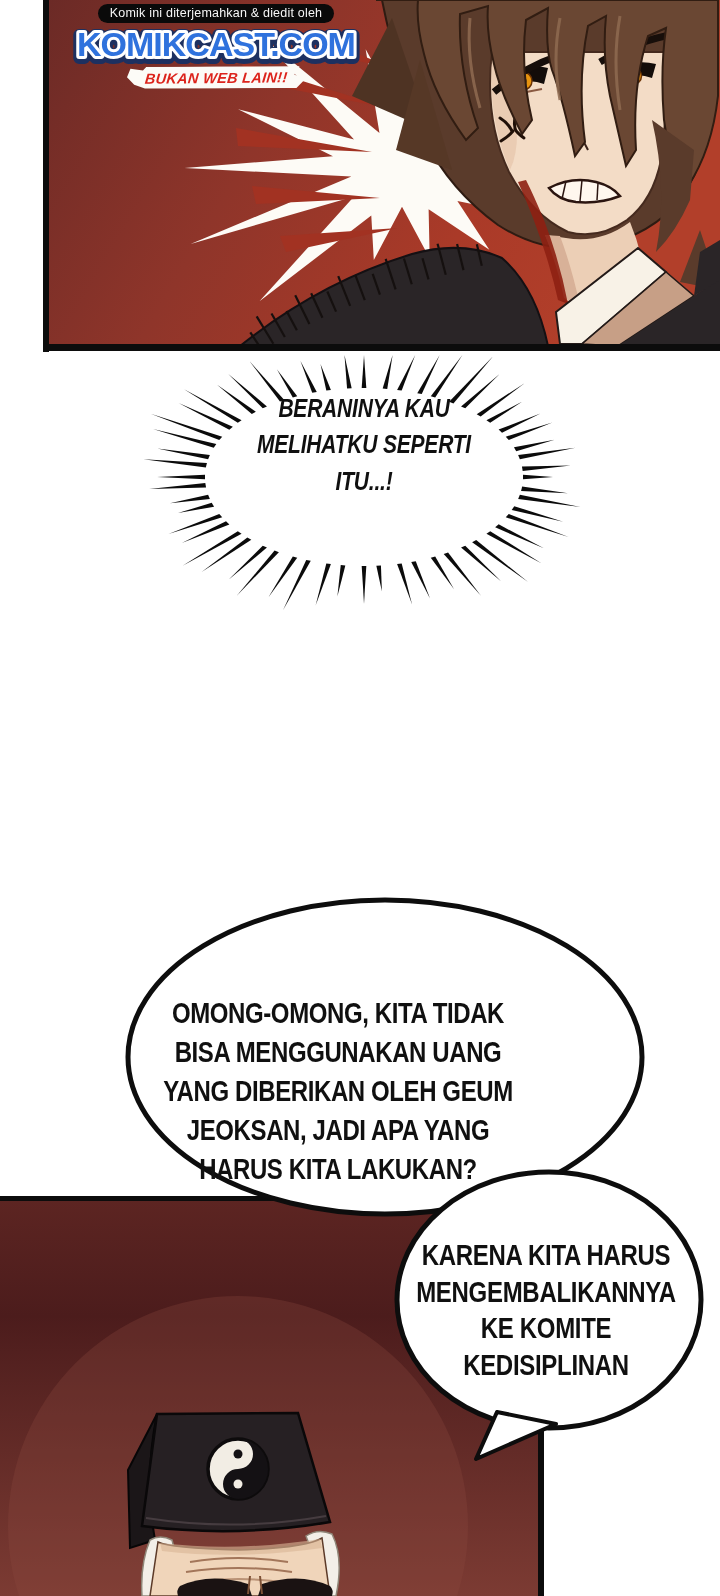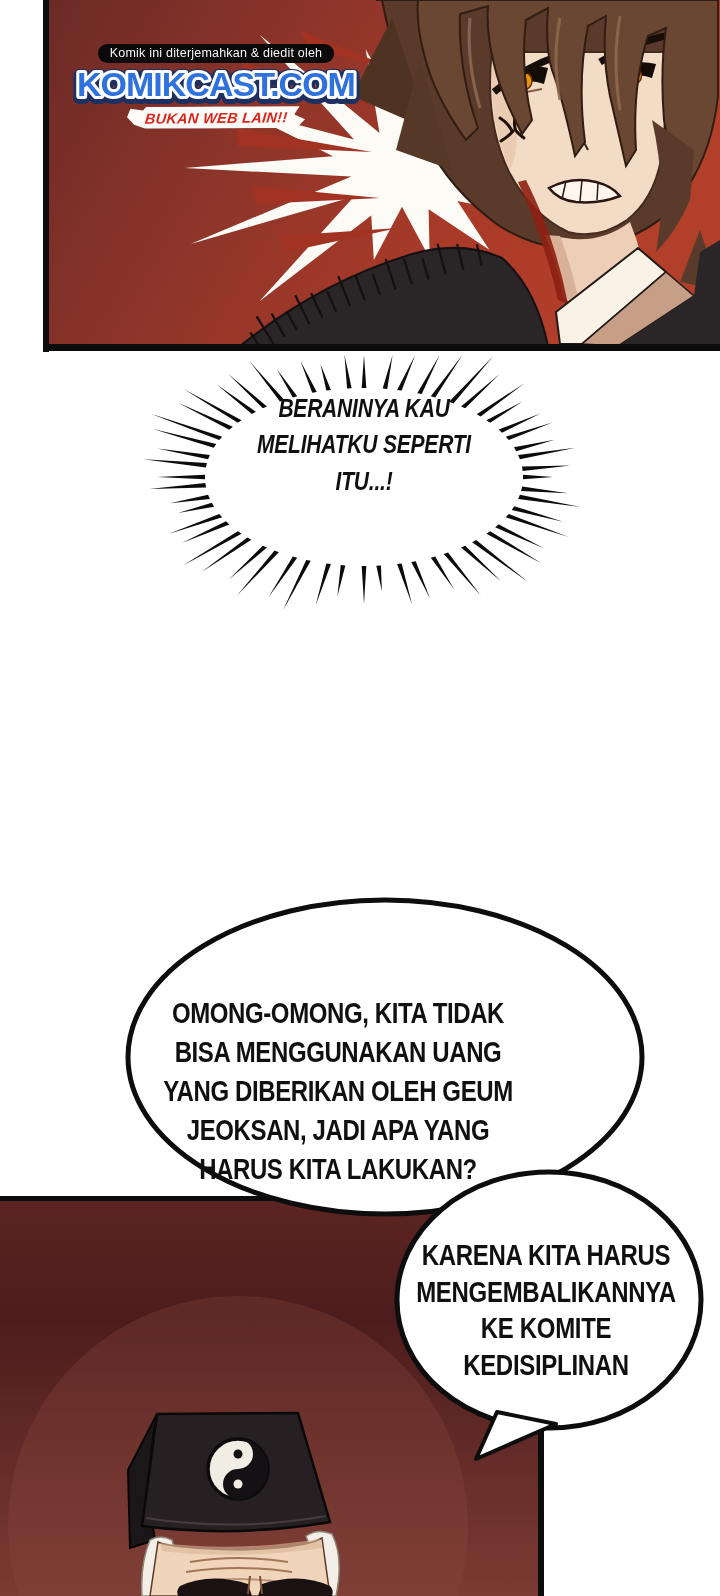--- a/index.html
+++ b/index.html
@@ -4,21 +4,21 @@
 <style>
   html,body{margin:0;padding:0;background:#888;}
   .page{
     position:relative;width:720px;height:1596px;margin:0 auto;
     background:#ffffff;overflow:hidden;
     font-family:"Liberation Sans",sans-serif;
   }
   .page svg{display:block;}
   .abs{position:absolute;}
   
-  .wm{left:60px;top:2px;width:312px;z-index:30;text-align:center;margin-top:40px;}
+  .wm{left:60px;top:2px;width:312px;z-index:30;text-align:center;}
   .wm-band{
     margin:2px auto 0;width:max-content;max-width:300px;
     background:#0a0a0a;color:#f7f7f7;border-radius:10px;
     font-size:12.5px;font-weight:400;padding:2px 12px;line-height:15px;
     letter-spacing:.2px;
   }
   .wm-logo{margin:0 auto;}
   .wm-brush{
     margin:1px auto 0;width:178px;height:23px;background:#fcfbf7;
     clip-path:polygon(0% 45%,2% 8%,9% 16%,11% 0%,97% 5%,94% 40%,100% 62%,95% 100%,10% 95%,4% 78%);

